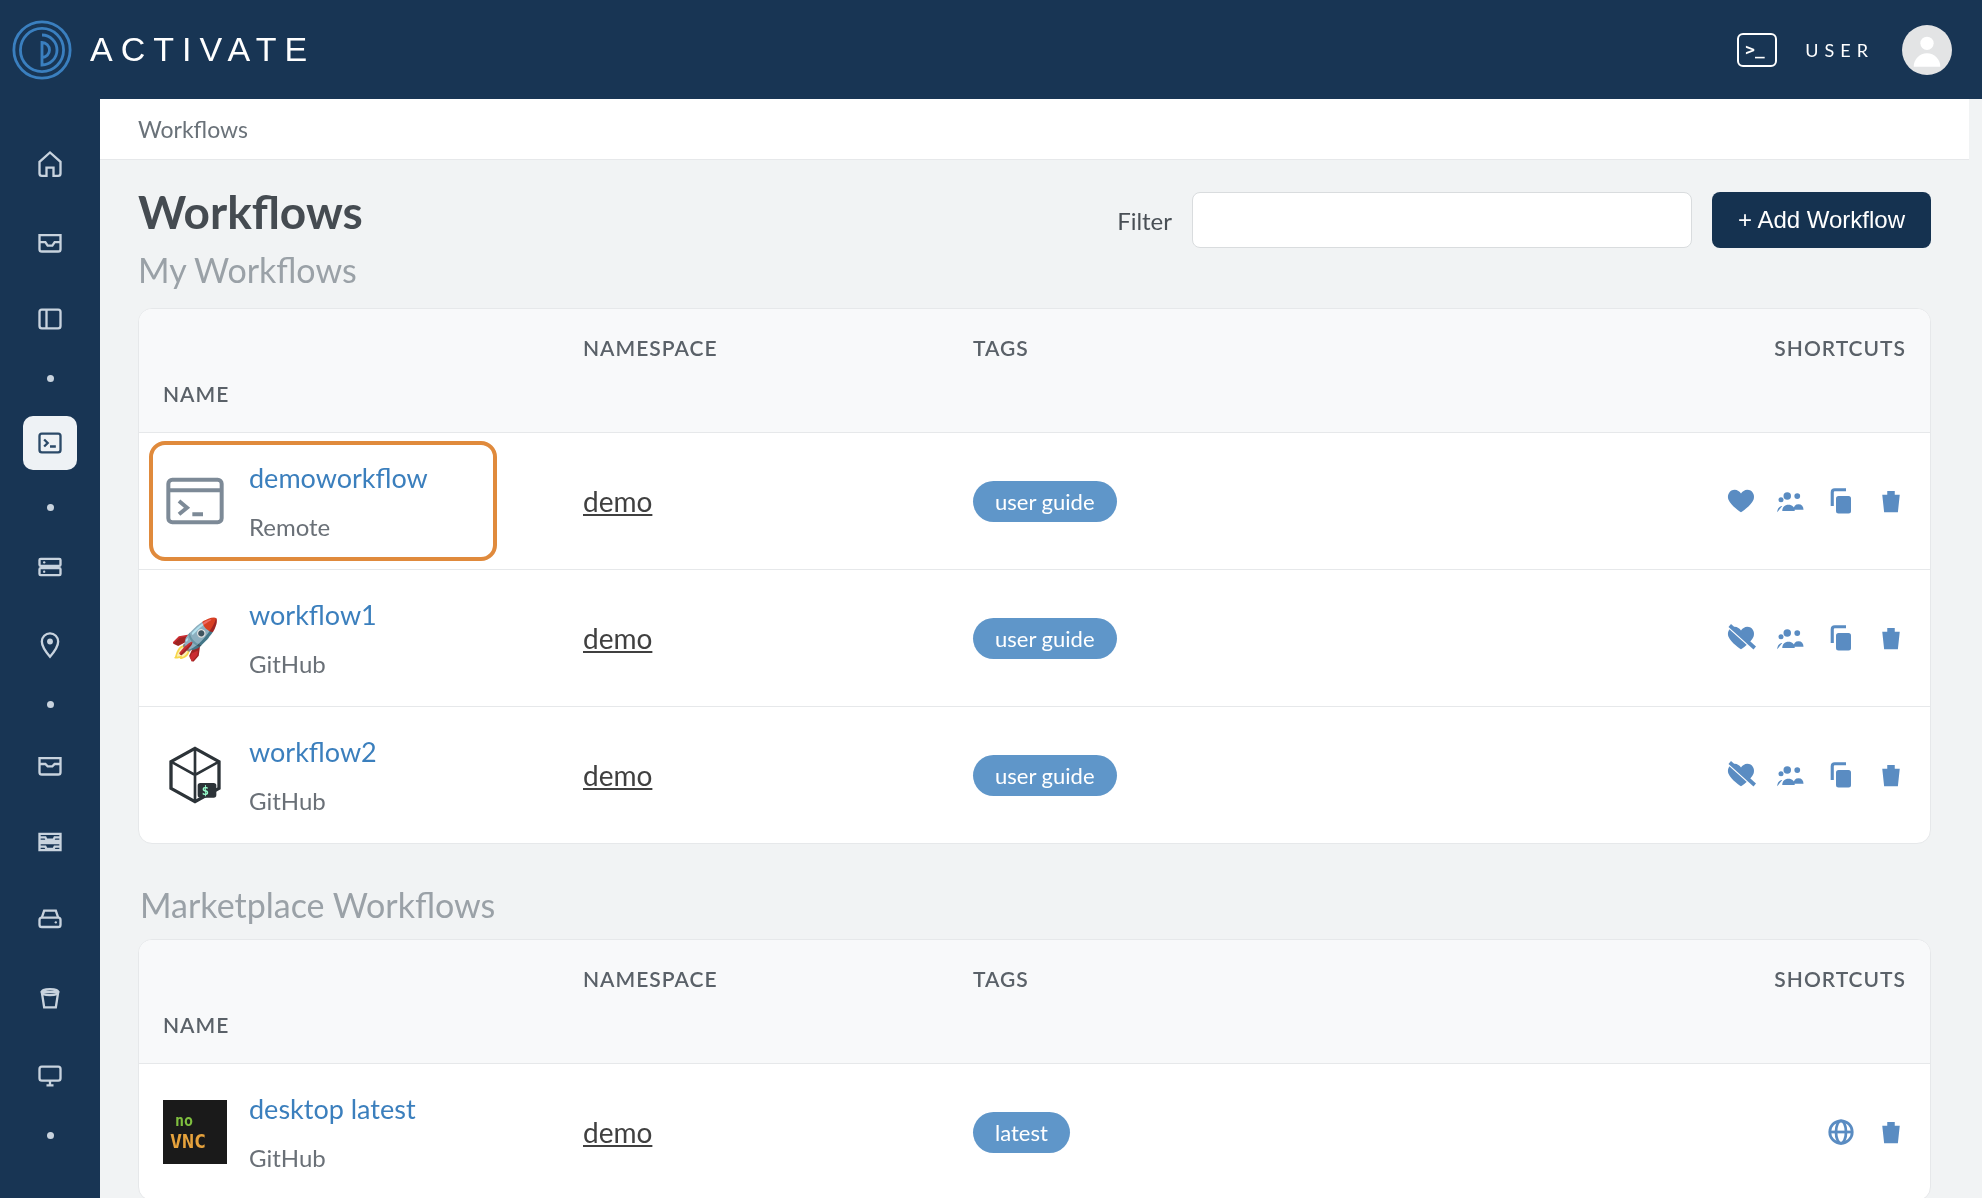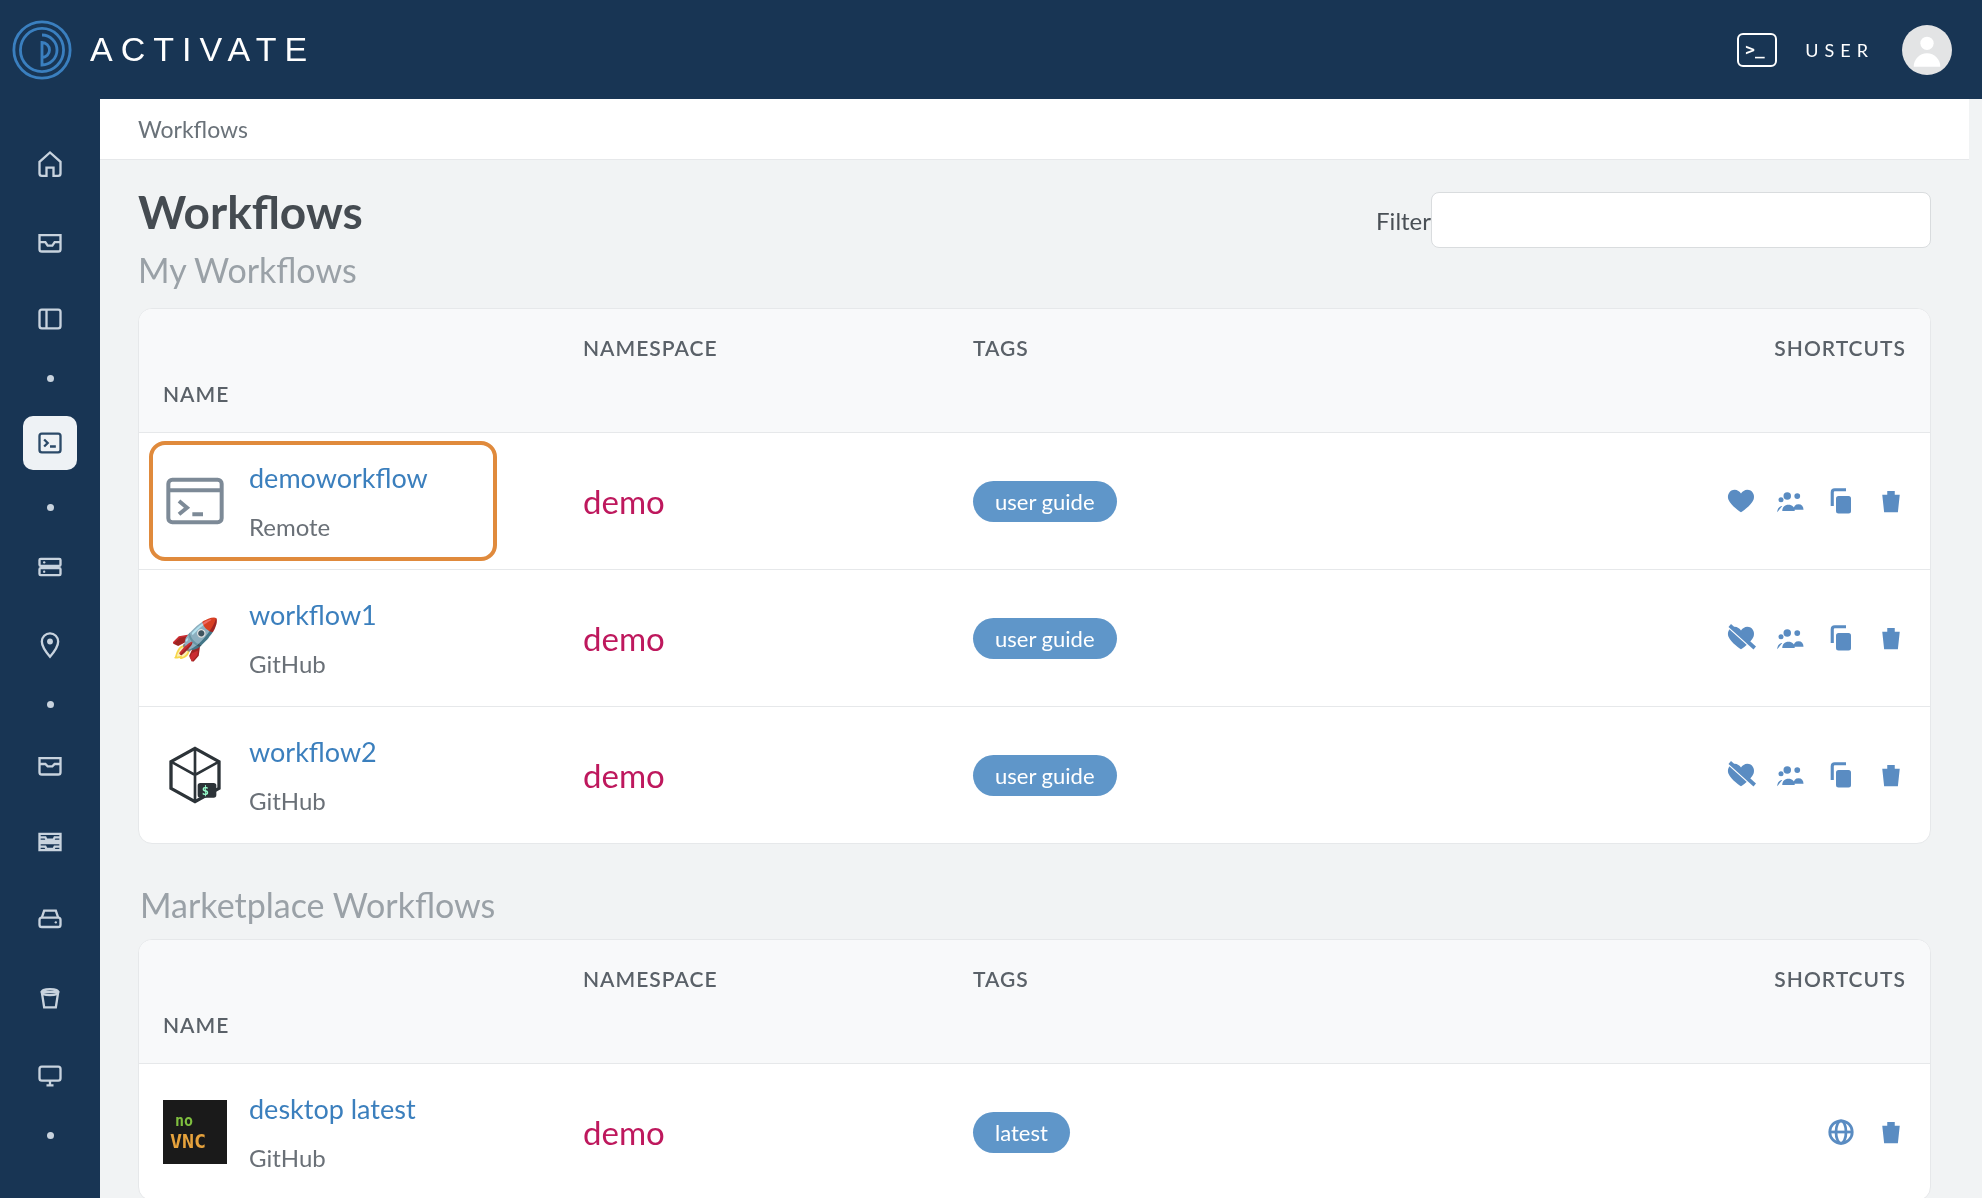--- a/index.html
+++ b/index.html
@@ -147,21 +147,21 @@
     font-weight: 700;
     color: #454b51;
   }
   .subtitle {
     font-size: 34px;
     color: var(--text-muted);
     font-weight: 400;
     margin-top: 10px;
   }
   .header-actions {
-    display:flex; align-items:center; 
+    display:flex; align-items:center; gap: 20px;
     margin-top: 8px;
   }
   .filter-label {
     font-size: 24px;
     color: #494f55;
   }
   .filter-input {
     width: 500px;
     height: 56px;
     border: 1px solid #d9dcde;
@@ -244,21 +244,21 @@
   }
   .wf-title {
     font-size: 27px;
     color: var(--link);
   }
   .wf-sub {
     font-size: 24px;
     color: #6a7077;
     margin-top: 18px;
   }
-  .ns-cell { flex: 0 0 390px; font-size: 33px; color: #be185d;}
+  .ns-cell { flex: 0 0 390px; font-size: 28px; color: #404040; text-decoration: underline;}
   .tags-cell { flex: 1 1 auto; }
   .tag {
     display:inline-block;
     background: var(--tag-bg);
     color: #fff;
     border-radius: 999px;
     padding: 7px 22px;
     font-size: 22px;
   }
   .shortcuts-cell {
@@ -381,20 +381,21 @@
 
   <div class="content-wrap">
     <div class="page-header-row">
       <div>
         <h1 class="page-title">Workflows</h1>
         <div class="subtitle">My Workflows</div>
       </div>
       <div class="header-actions">
         <span class="filter-label">Filter</span>
         <input class="filter-input" value="" style="">
+        <button class="add-btn">+ Add Workflow</button>
       </div>
     </div>
 
     <div class="card">
       <div class="thead">
         <div class="th col-name">NAME</div>
         <div class="th col-namespace">NAMESPACE</div>
         <div class="th col-tags">TAGS</div>
         <div class="th col-shortcuts">SHORTCUTS</div>
       </div>

